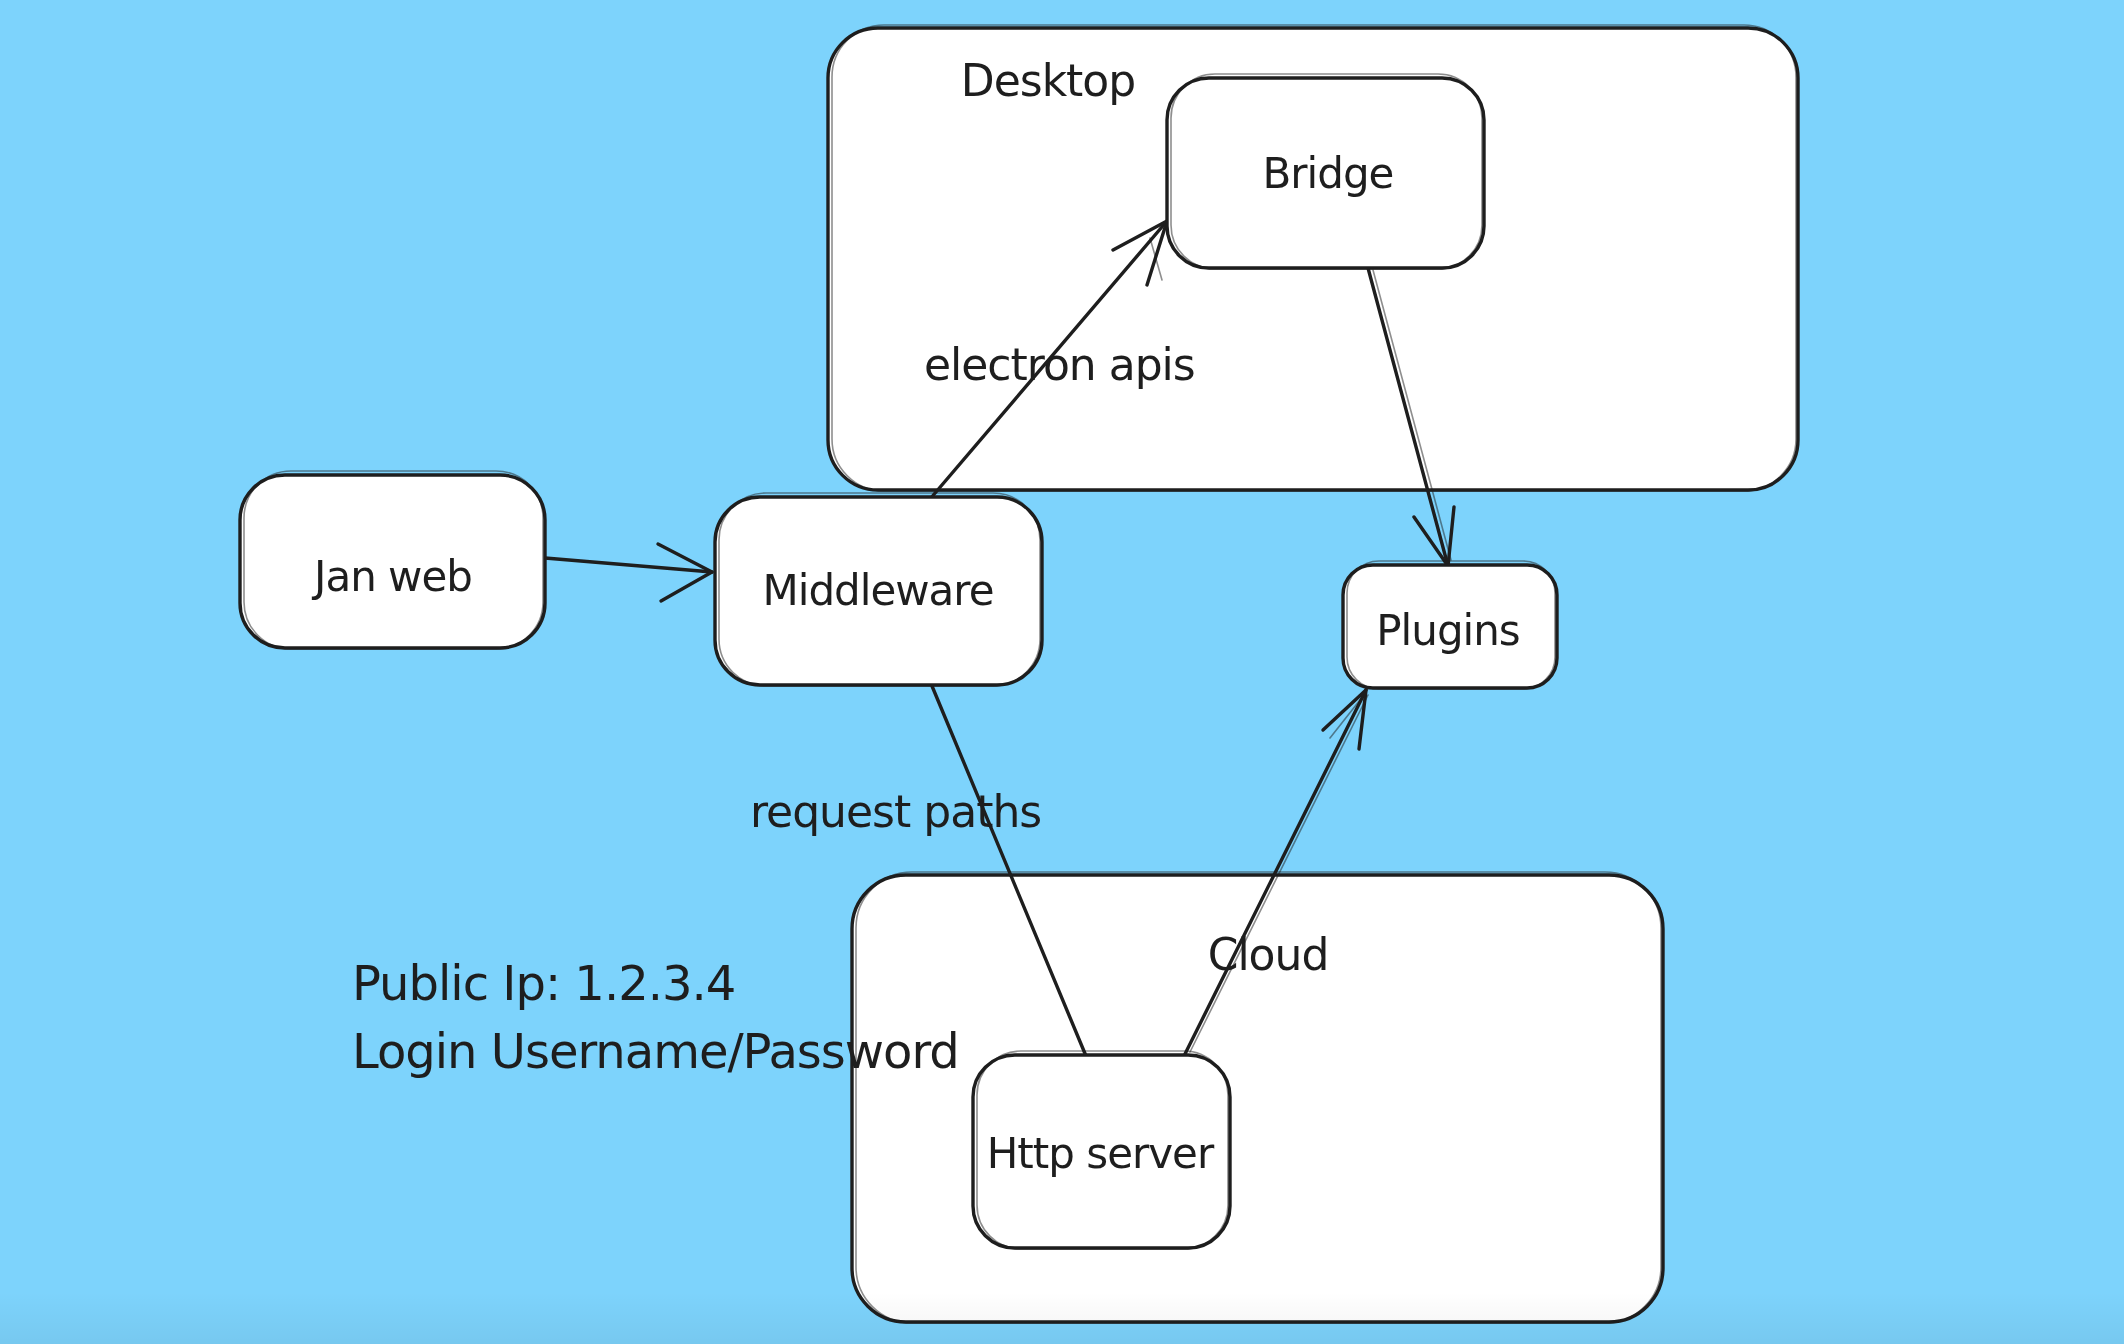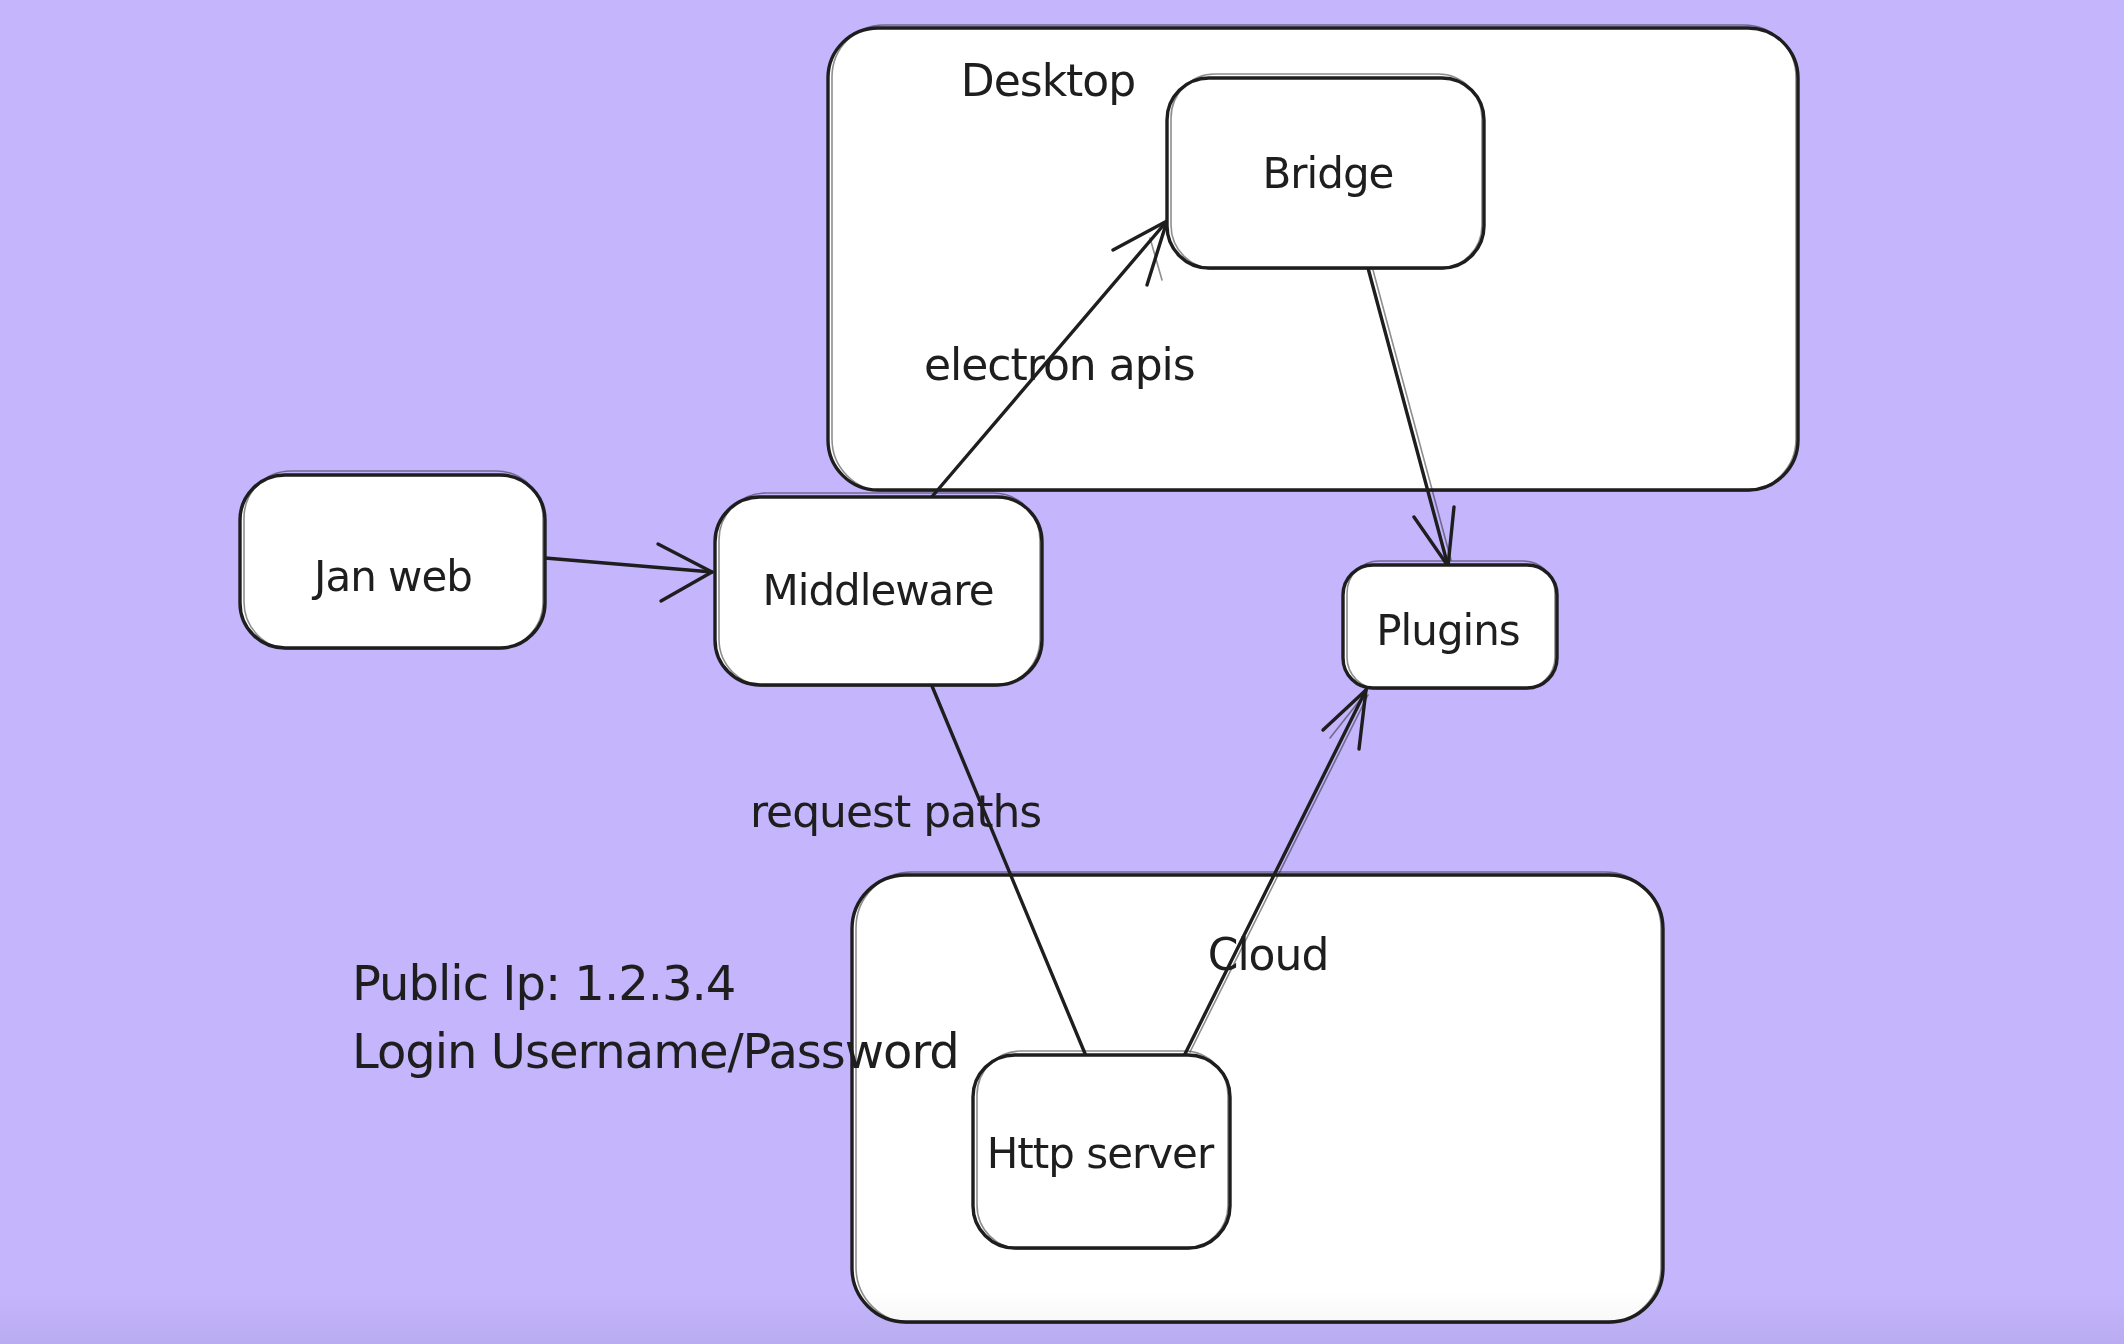--- a/index.html
+++ b/index.html
@@ -4,21 +4,21 @@
 <style>
   html, body {
     margin: 0;
     padding: 0;
     background: #ffffff;
   }
   #canvas {
     position: relative;
     width: 2124px;
     height: 1344px;
-    background: #c4b5fd;
+    background: #7dd3fc;
     overflow: hidden;
     font-family: "DejaVu Sans", sans-serif;
   }
   svg text {
     fill: #1e1e1e;
     letter-spacing: -1px;
   }
   .sk {
     fill: none;
     stroke: #1e1e1e;

